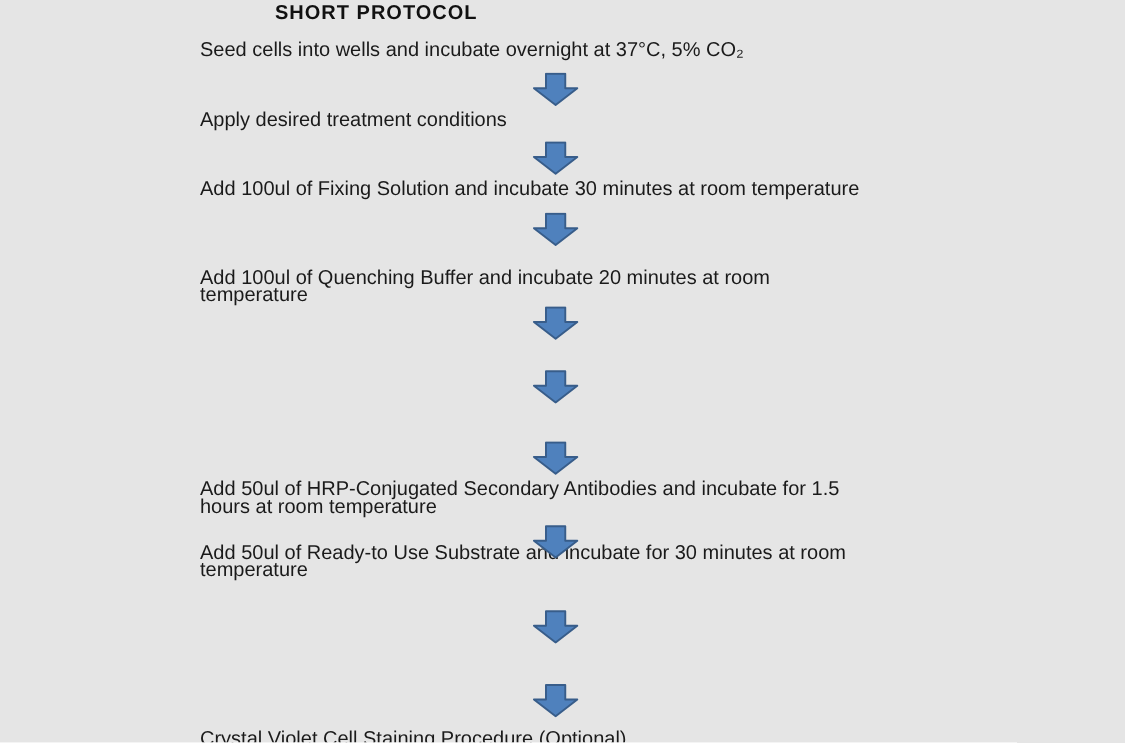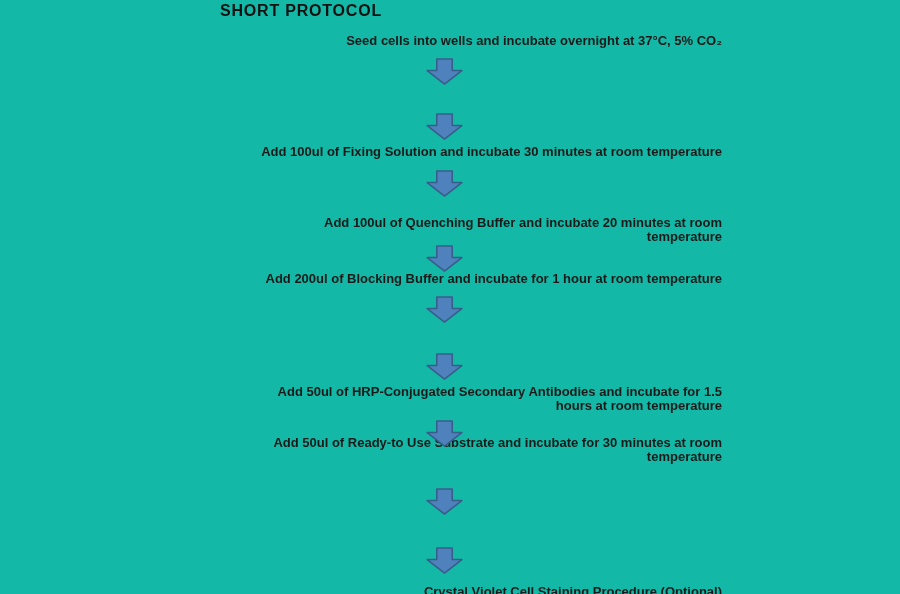--- a/index.html
+++ b/index.html
@@ -4,65 +4,65 @@
 <style>
   html, body {
     margin: 0;
     padding: 0;
     background: #ffffff;
   }
   .canvas {
     position: relative;
     width: 900px;
     height: 594px;
-    background: #14b8a6;
+    background: #e5e5e5;
     font-family: "Liberation Sans", sans-serif;
     overflow: hidden;
   }
   .title {
     position: absolute;
     left: 220px;
     top: 2px;
     font-size: 16px;
     font-weight: bold;
     color: #111111;
     letter-spacing: 0.8px;
     white-space: nowrap;
   }
   .step {
     position: absolute;
     left: 160px;
     width: 562px;
-    text-align: right;
-    font-size: 13px;
+    text-align: left;
+    font-size: 16px;
     line-height: 14px;
-    font-weight: bold;
+    font-weight: normal;
     color: #1a1a1a;
     white-space: pre-line;
   }
   .arrow {
     position: absolute;
     left: 426px;
     width: 37px;
     height: 27px;
   }
   .arrow svg { display: block; width: 100%; height: 100%; }
 </style>
 </head>
 <body>
 
 <div class="canvas">
 
   <div class="title">SHORT PROTOCOL</div>
 
   <div class="step" style="top:34px">Seed cells into wells and incubate overnight at 37°C, 5% CO₂</div>
+  <div class="step" style="top:90px">Apply desired treatment conditions</div>
   <div class="step" style="top:145px">Add 100ul of Fixing Solution and incubate 30 minutes at room temperature</div>
   <div class="step" style="top:216px">Add 100ul of Quenching Buffer and incubate 20 minutes at room
 temperature</div>
-  <div class="step" style="top:272px">Add 200ul of Blocking Buffer and incubate for 1 hour at room temperature</div>
   <div class="step" style="top:385px">Add 50ul of HRP-Conjugated Secondary Antibodies and incubate for 1.5
 hours at room temperature</div>
   <div class="step" style="top:436px">Add 50ul of Ready-to Use Substrate and incubate for 30 minutes at room
 temperature</div>
   <div class="step" style="top:585px">Crystal Violet Cell Staining Procedure (Optional)</div>
 
   <div class="arrow" style="top:58px">
       <svg viewBox="0 0 38 28" xmlns="http://www.w3.org/2000/svg">
         <polygon points="11,1 27,1 27,13 37,13 19,27 1,13 11,13" fill="#4F81BD" stroke="#385D8A" stroke-width="1.6" stroke-linejoin="round"></polygon>
       </svg>

